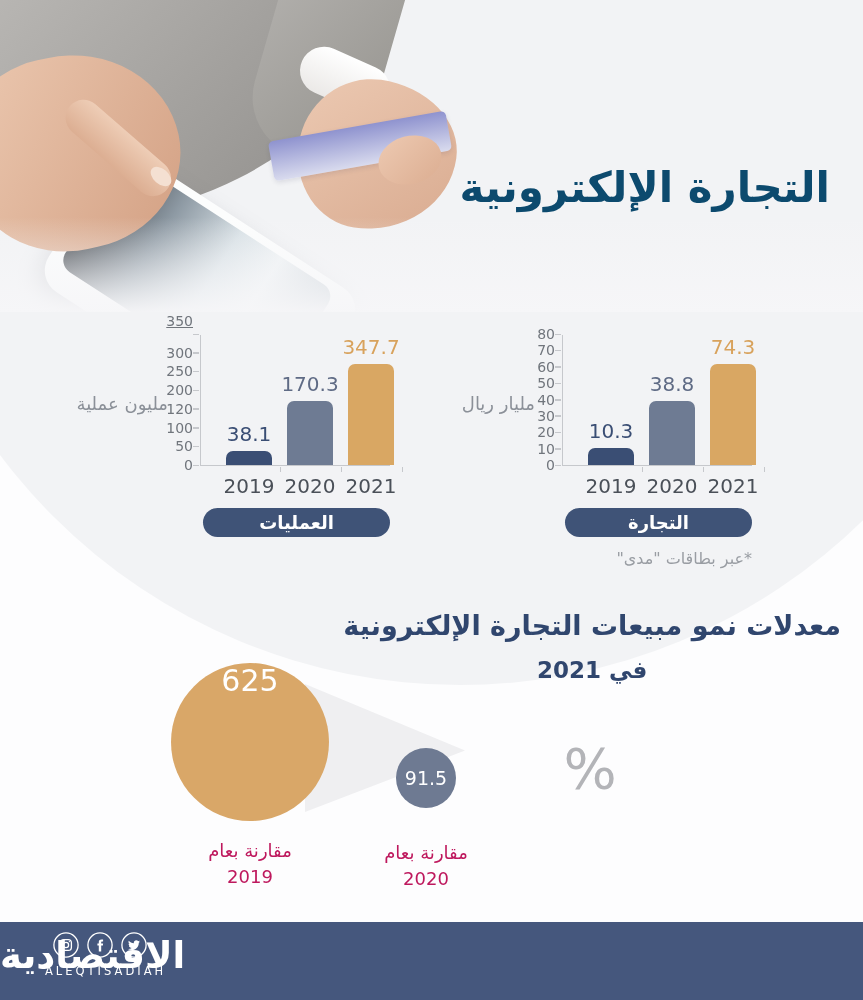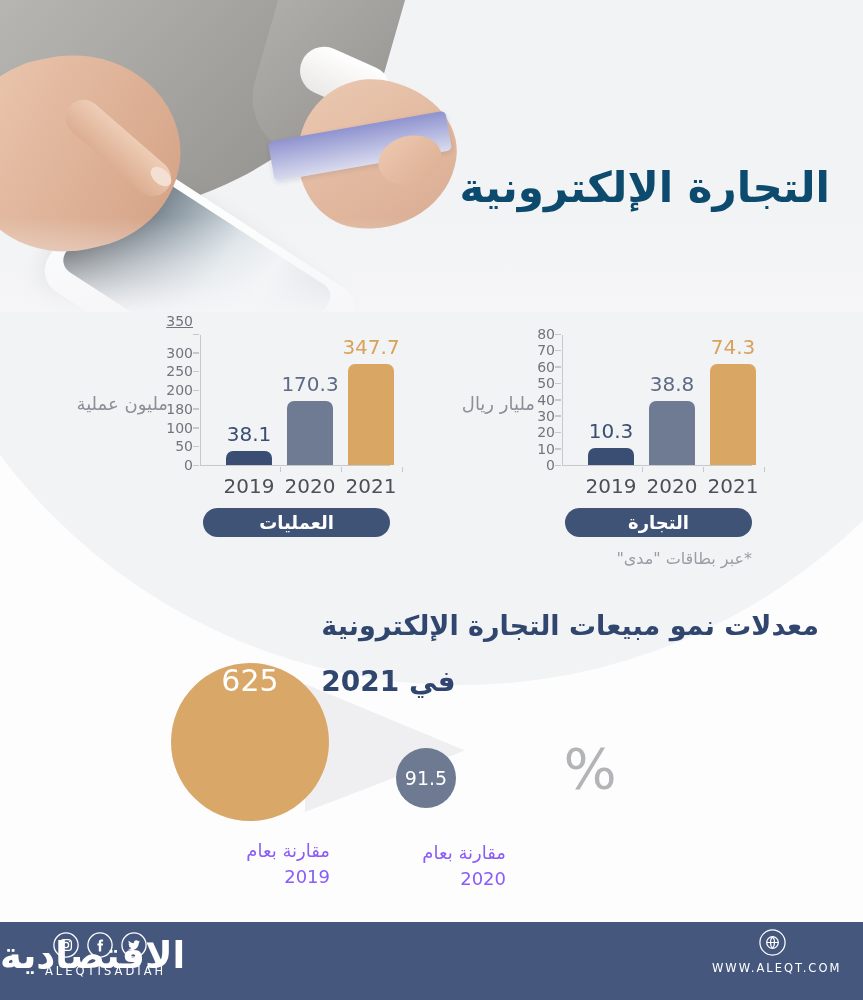--- a/index.html
+++ b/index.html
@@ -60,33 +60,33 @@
   .chart-pill { margin-left:45px; margin-top:42px; width:187px; height:29px; border-radius:15px;
     background:#3f5377; color:#fff; display:flex; align-items:center; justify-content:center;
     font-size:18px; font-weight:bold; direction:rtl; }
   .unit-label { position:absolute; top:393px; font-size:18px; color:#8b9098; direction:rtl; text-align:right; z-index:3; }
   .unit-label.ops { left:20px; width:148px; }
   .unit-label.sales { left:395px; width:140px; }
   .chart-footnote { position:absolute; top:549px; left:520px; width:232px; text-align:right; direction:rtl;
     font-size:16px; color:#999da3; z-index:3; }
 
   
-  .growth-title { position:absolute; top:610px; right:44px; text-align:left; direction:rtl; color:#30466e; z-index:3; }
+  .growth-title { position:absolute; top:610px; right:22px; text-align:center; direction:rtl; color:#30466e; z-index:3; }
   .growth-title .l1 { font-size:27px; font-weight:bold; }
-  .growth-title .l2 { font-size:28px; font-weight:bold; margin-top:24px; }
+  .growth-title .l2 { font-size:23px; font-weight:bold; margin-top:16px; }
   .beam { position:absolute; left:305px; top:684px; width:160px; height:128px; background:#efeff1;
     clip-path:polygon(0 0, 100% 52%, 0 100%); z-index:2; }
   .big-circle { position:absolute; left:171px; top:663px; width:158px; height:158px; border-radius:50%;
     display:flex; justify-content:center; color:#fff; font-size:30px; z-index:3; }
   .small-circle { position:absolute; left:396px; top:748px; width:60px; height:60px; border-radius:50%;
     display:flex; align-items:center; justify-content:center; color:#fff; font-size:19px; z-index:3; }
   .pct-sign { position:absolute; left:550px; top:736px; width:80px; text-align:center;
     font-size:56px; color:#b3b4b8; z-index:3; }
-  .circle-label { position:absolute; width:160px; text-align:right; direction:rtl;
-    font-size:18px; color:#8b5cf6; line-height:1.45; z-index:3; }
+  .circle-label { position:absolute; width:160px; text-align:center; direction:rtl;
+    font-size:18px; color:#be185d; line-height:1.45; z-index:3; }
   .circle-label.big { left:170px; top:838px; }
   .circle-label.small { left:346px; top:840px; }
 
   
   .footer { position:absolute; left:0; bottom:0; width:863px; height:78px; background:#45577d; z-index:5; }
   .social-group { position:absolute; left:45px; top:10px; width:110px; text-align:center; }
   .social-icons { display:flex; justify-content:center; gap:8px; }
   .social-icons svg { display:block; }
   .brand-latin { margin-top:6px; color:#fff; font-size:11.5px; letter-spacing:3px; }
   .footer-logo { position:absolute; left:0; right:0; top:12px; text-align:left;
@@ -121,21 +121,21 @@
   <div class="main-title">
     <div class="l1">التجارة الإلكترونية</div>
   </div>
 
   <div class="chart ops">
     <div class="plot">
       <div class="yticks">
           <div class="ytick" style="bottom: -8px;">0</div>
           <div class="ytick" style="bottom: 10.7143px;">50</div>
           <div class="ytick" style="bottom: 29.4286px; margin-left: 32px;">100</div>
-          <div class="ytick" style="bottom: 48.1429px;">180</div>
+          <div class="ytick" style="bottom: 48.1429px;">120</div>
           <div class="ytick" style="bottom: 66.8571px;">200</div>
           <div class="ytick" style="bottom: 85.5714px;">250</div>
           <div class="ytick" style="bottom: 104.286px;">300</div>
           <div class="ytick" style="bottom: 136px; text-decoration: underline;">350</div>
         </div>
       <div class="bars" style="display:contents"><div class="bargroup">
             <div class="barval" style="color: rgb(58, 78, 116);">38.1</div>
             <div class="bar" style="height: 14.2603px; background: rgb(58, 78, 116);"></div>
             <div class="barcat">2019</div>
           </div><div class="bargroup">
@@ -245,25 +245,15 @@
             <circle cx="13" cy="13" r="12.1"></circle>
             <path fill="#fff" stroke="none" d="M19 9.4c-.4.2-.9.3-1.4.4.5-.3.9-.8 1.1-1.4-.5.3-1 .5-1.6.6-.5-.5-1.1-.8-1.8-.8-1.4 0-2.5 1.1-2.5 2.5 0 .2 0 .4.1.6-2.1-.1-3.9-1.1-5.1-2.6-.2.4-.3.8-.3 1.3 0 .9.4 1.6 1.1 2.1-.4 0-.8-.1-1.1-.3 0 1.2.9 2.2 2 2.4-.2.1-.4.1-.7.1-.2 0-.3 0-.5-.1.3 1 1.2 1.7 2.3 1.7-.8.7-1.9 1.1-3.1 1.1h-.6c1.1.7 2.4 1.1 3.8 1.1 4.6 0 7.1-3.8 7.1-7.1v-.3c.5-.3.9-.8 1.2-1.3z"></path>
           </svg>
         </span>
       </div>
       <div class="brand-latin">ALEQTISADIAH</div>
     </div>
 
     <div class="footer-logo">الاقتصادية</div>
 
-    <div class="web-group">
-      <span>
-        <svg width="27" height="27" viewBox="0 0 26 26" fill="none" stroke="#fff" stroke-width="1.2">
-          <circle cx="13" cy="13" r="12.1"></circle>
-          <circle cx="13" cy="13" r="5.6"></circle>
-          <path d="M7.4 13h11.2 M13 7.4c2.6 2.6 2.6 8.6 0 11.2 M13 7.4c-2.6 2.6-2.6 8.6 0 11.2"></path>
-        </svg>
-      </span>
-      <div class="website">WWW.ALEQT.COM</div>
-    </div>
   </div>
 
 </div>
 
 </body></html>

